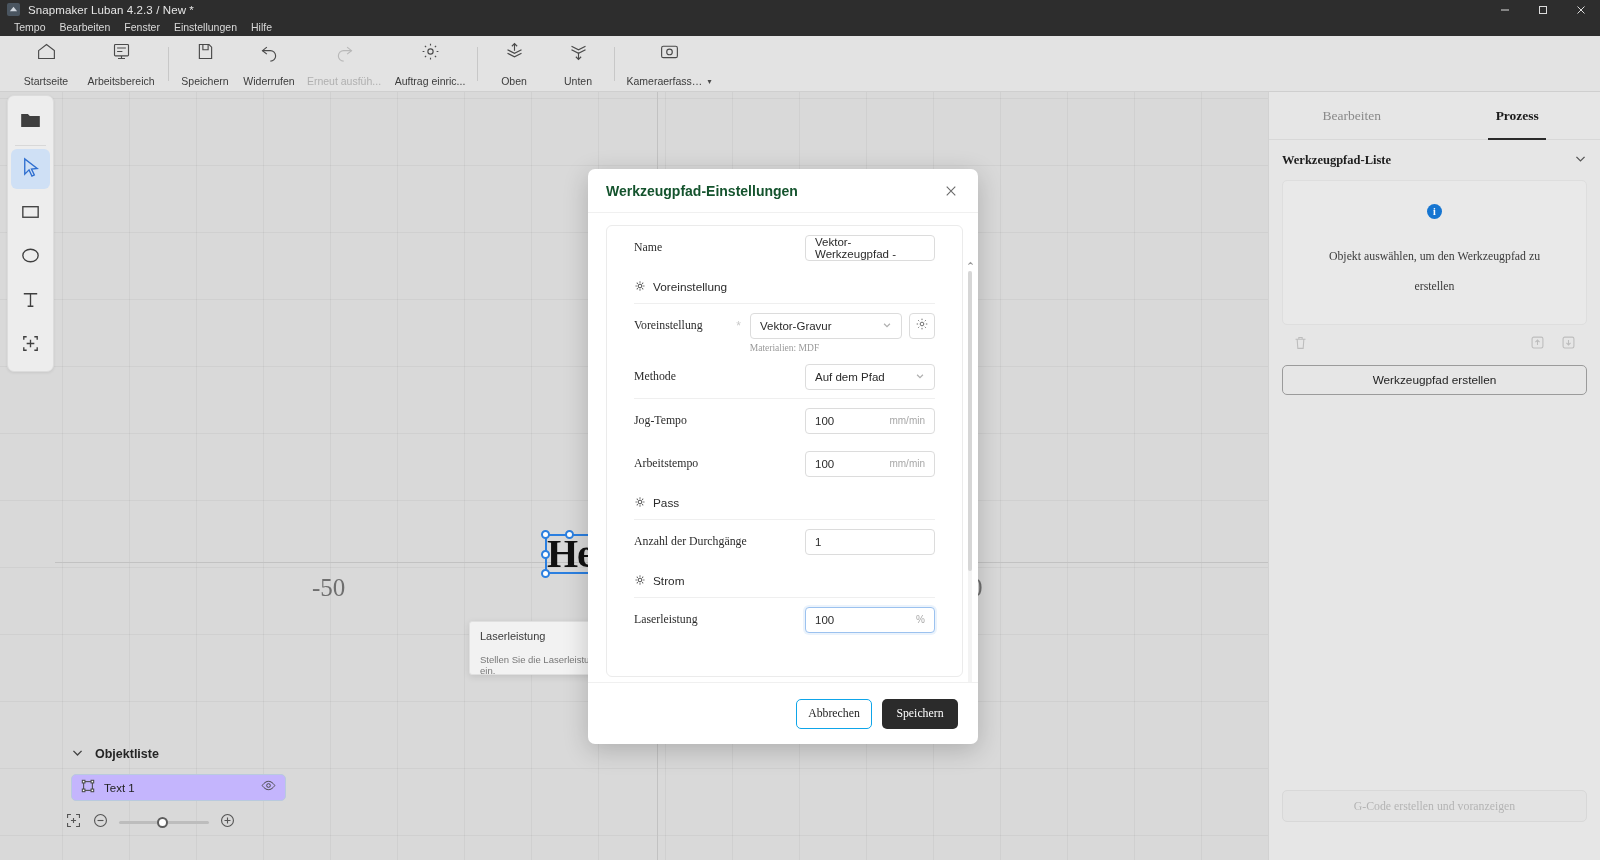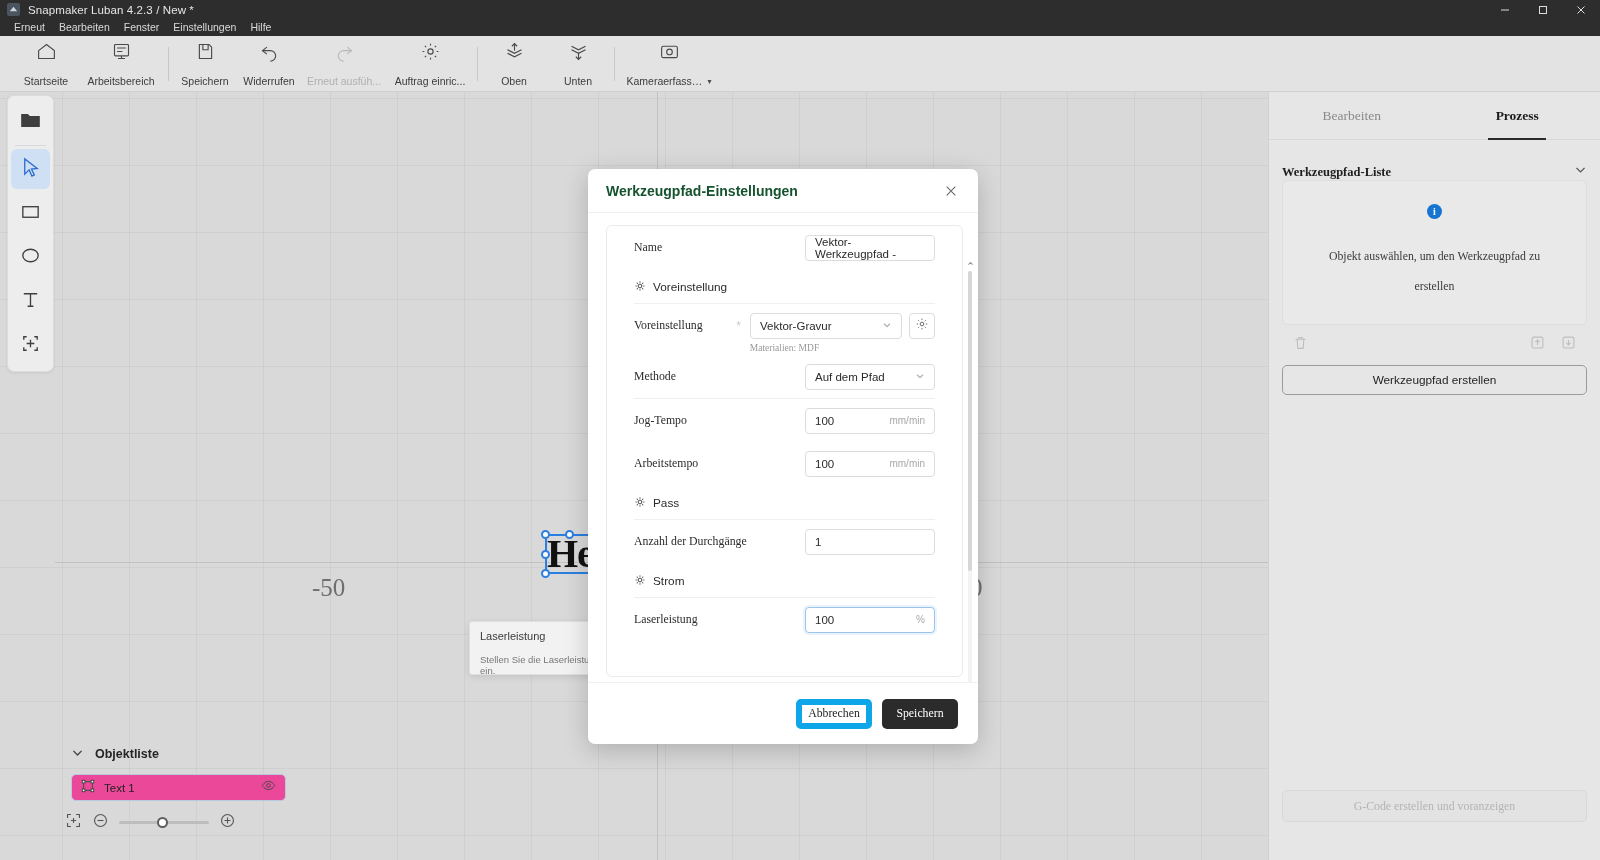--- a/index.html
+++ b/index.html
@@ -111,21 +111,21 @@
     border: 2px solid #2b7fe0; border-radius: 50%;
   }
 
   
   .objlist { position: absolute; left: 71px; top: 741px; width: 220px; }
   .objlist-head { display: flex; align-items: center; gap: 11px; height: 26px; }
   .objlist-head .chev svg { width: 13px; height: 13px; stroke: #444; fill: none; stroke-width: 1.7; }
   .objlist-title { font-size: 12.5px; color: #252525; font-weight: 600; }
   .obj-row {
     margin-top: 7px; height: 27px; width: 215px;
-    background: #ec4899; border: 1px solid #b9cade; border-radius: 5px;
+    background: #c4b5fd; border: 1px solid #b9cade; border-radius: 5px;
     display: flex; align-items: center; padding: 0 9px; gap: 9px;
   }
   .obj-row .oicon svg { width: 14px; height: 14px; stroke: #4a4a4a; fill: none; stroke-width: 1.2; }
   .obj-row .oname { font-size: 11.5px; color: #222; flex: 1; }
   .obj-row .oeye svg { width: 15px; height: 15px; stroke: #4a4a4a; fill: none; stroke-width: 1.2; }
 
   
   .zoombar {
     position: absolute; left: 65px; top: 810px; width: 195px; height: 24px;
     display: flex; align-items: center; gap: 10px;
@@ -149,21 +149,21 @@
     flex: 1; display: flex; align-items: center; justify-content: center;
     font-size: 13.5px; color: #8a8a8a; position: relative;
     font-family: "Liberation Serif", serif;
   }
   .rp-tab.active { color: #1c1c1c; font-weight: bold; }
   .rp-tab.active::after {
     content: ''; position: absolute; bottom: -1px; left: 50%; transform: translateX(-50%);
     width: 58px; height: 2px; background: #2b2b2b;
   }
   .rp-section-head {
-    display: flex; align-items: flex-end; height: 40px; padding: 0 13px;
+    display: flex; align-items: center; height: 40px; padding: 0 13px;
   }
   .rp-section-title {
     font-size: 12.5px; font-weight: bold; color: #1e1e1e;
     font-family: "Liberation Serif", serif;
   }
   .rp-section-head .chev { margin-left: auto; }
   .rp-section-head .chev svg { width: 13px; height: 13px; stroke: #555; fill: none; stroke-width: 1.6; }
   .rp-empty {
     margin: 0 13px; height: 145px; border: 1px solid #dedede; border-radius: 5px;
     background: #e9e9e9;
@@ -266,21 +266,21 @@
   .mscroll .track { position: absolute; top: 12px; bottom: 12px; left: 2px; width: 4px; background: #f3f3f3; border-radius: 2px; }
   .mscroll .thumb { position: absolute; top: 12px; left: 2px; width: 4px; height: 300px; background: #d6d6d6; border-radius: 2px; }
   .mscroll .arr { position: absolute; left: 0; width: 8px; height: 8px; display: flex; align-items: center; justify-content: center; }
   .mscroll .arr svg { width: 7px; height: 7px; stroke: #9a9a9a; fill: none; stroke-width: 1.6; }
   .mscroll .arr.up { top: 0; }
   .modal-foot {
     height: 62px; display: flex; align-items: center; justify-content: flex-end;
     gap: 10px; padding: 0 20px; border-top: 1px solid #f0f0f0;
   }
   .btn-sec {
-    width: 76px; height: 30px; border: 6px solid #0ea5e9; border-radius: 5px;
+    width: 76px; height: 30px; border: 1px solid #0ea5e9; border-radius: 5px;
     background: #fff; font-size: 11.8px; color: #1f1f1f;
     display: flex; align-items: center; justify-content: center;
     font-family: "Liberation Serif", serif;
   }
   .btn-pri {
     width: 76px; height: 30px; border-radius: 5px; background: #2b2b2b;
     font-size: 11.8px; color: #fff;
     display: flex; align-items: center; justify-content: center;
     font-family: "Liberation Serif", serif;
   }
@@ -310,21 +310,21 @@
       </div>
       <div class="tb-win-btn close">
         <svg viewBox="0 0 10 10">
             <path d="M1.5 1.5 L8.5 8.5 M8.5 1.5 L1.5 8.5" stroke="currentColor" stroke-width="1" fill="none"></path>
           </svg>
       </div>
     </div>
   </div>
 
   <div class="menubar">
-    <div class="menu-item">Erneut</div>
+    <div class="menu-item">Tempo</div>
     <div class="menu-item">Bearbeiten</div>
     <div class="menu-item">Fenster</div>
     <div class="menu-item">Einstellungen</div>
     <div class="menu-item">Hilfe</div>
   </div>
 
   <div class="toolbar">
     <div class="tool-btn">
       <span class="ticon">
         <svg viewBox="0 0 24 24">

